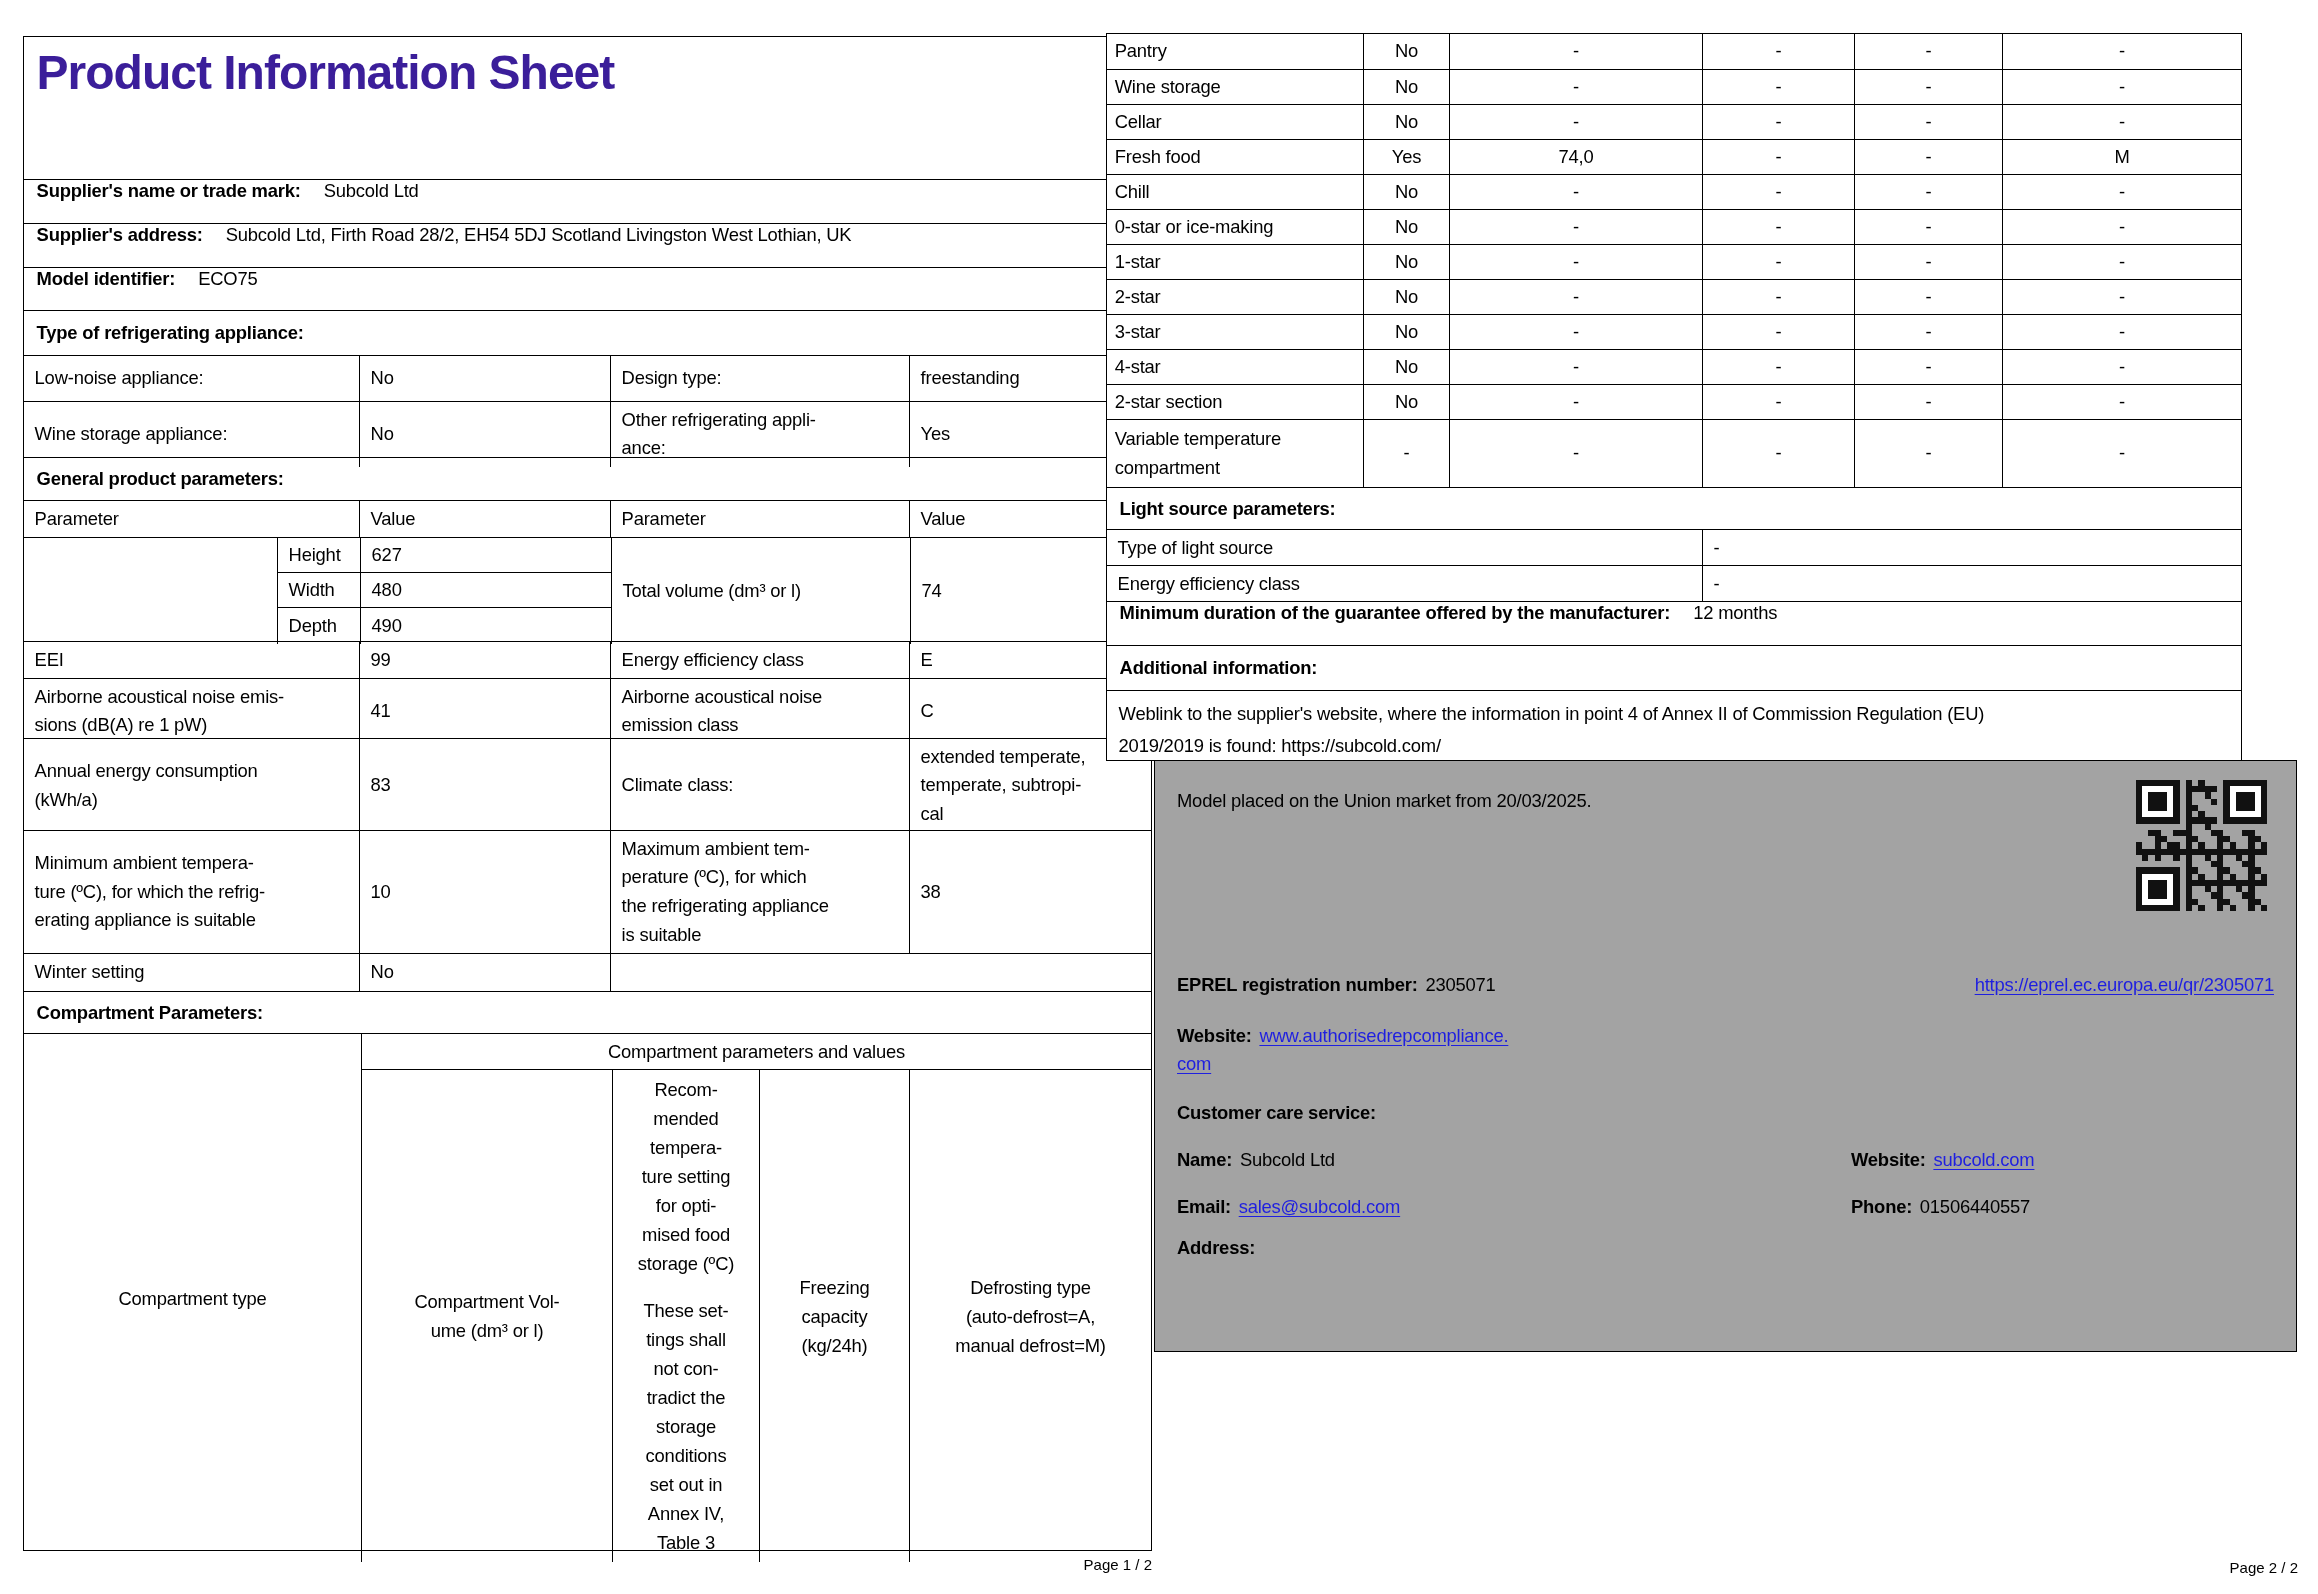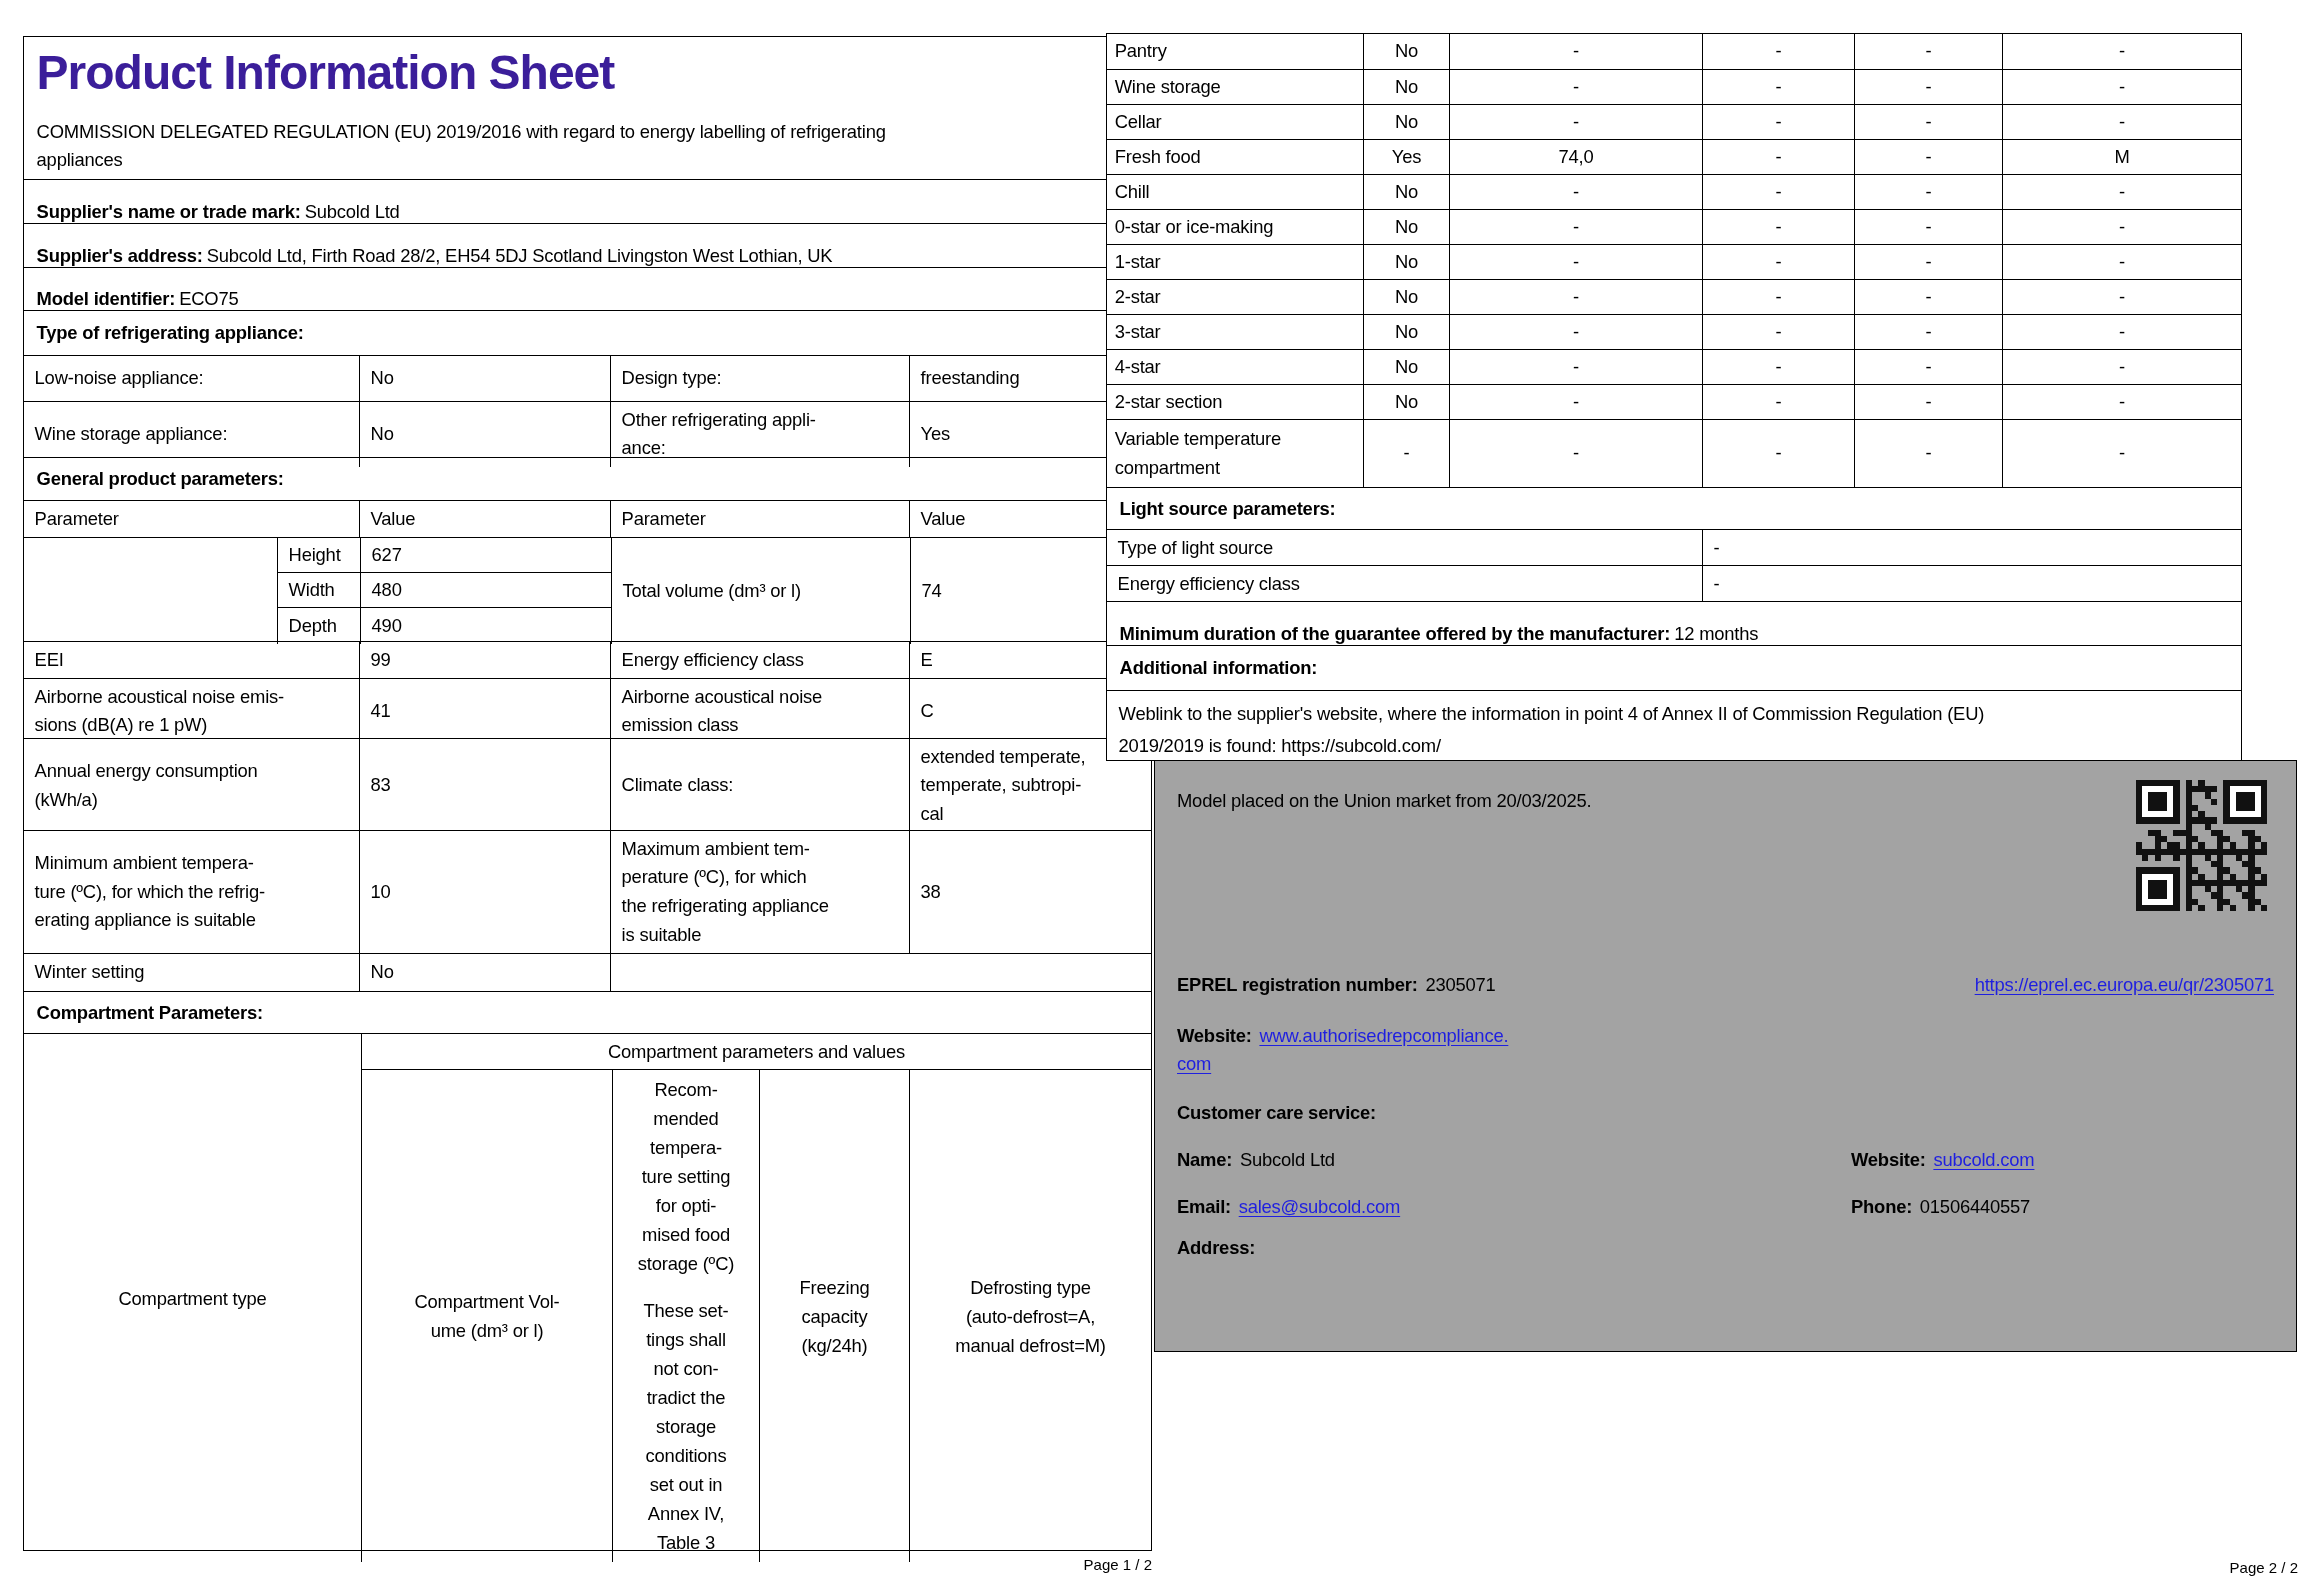--- a/index.html
+++ b/index.html
@@ -14,21 +14,21 @@
   .b{font-weight:bold}
   .link{color:var(--link-blue);text-decoration:underline;text-underline-offset:3.4px;cursor:pointer}
 
   
   .page1{position:absolute;left:23px;top:36px;width:1129px;height:1515px;border:1.9px solid var(--ink);display:flex;flex-direction:column;background:#fff}
   .row{border-top:1.9px solid var(--ink);flex:0 0 auto;display:flex;align-items:center}
   .row:first-child{border-top:none}
   .header-block{display:block;padding:9.7px 12.6px 0 12.6px}
   .doc-title{color:var(--title-purple);font-weight:bold;font-size:48px;letter-spacing:-1px;line-height:1.1}
   .doc-sub{margin-top:18.4px;font-size:18.4px;line-height:1.55}
-  .kv-row{padding:0 12.6px;gap:4px;align-items:flex-end}
+  .kv-row{padding:0 12.6px;gap:23px;align-items:flex-start}
   .head-row{padding:0 12.6px;font-weight:bold}
   .g4,.g3,.gdim{display:grid;width:100%;height:100%;align-items:stretch}
   .g4{grid-template-columns:335px 251px 299px 1fr}
   .g3{grid-template-columns:335px 251px 1fr}
   .cell{border-left:1.9px solid var(--ink);display:flex;align-items:center;padding:3.9px 10.6px;line-height:1.55}
   .cell.first{border-left:none}
   .rowwrap{display:block;padding:0}
   .gdim{grid-template-columns:253px 83px 251px 299px 1fr;grid-template-rows:34px 35px 1fr;height:100%}
   .gdim .cell{border-left:1.9px solid var(--ink)}
   .gdim .cell.first{border-left:none}
@@ -66,22 +66,20 @@
   .addr-lines{line-height:1.45}
   .inline-label{font-weight:bold;margin-right:7.7px}
 </style>
 </head>
 <body>
 
 <div class="page1">
 
   <div class="row h295 header-block">
     <div class="doc-title" data-bind="page1.title">Product Information Sheet</div>
-    <div class="doc-sub" data-bind="page1.regulation">COMMISSION DELEGATED REGULATION (EU) 2019/2016 with regard to energy labelling of refrigerating
-appliances</div>
   </div>
 
   <div class="row h92 kv-row">
     <span class="b" data-bind="page1.supplier_name_label">Supplier's name or trade mark:</span>
     <span data-bind="page1.supplier_name_value">Subcold Ltd</span>
   </div>
 
   <div class="row h92 kv-row">
     <span class="b" data-bind="page1.supplier_address_label">Supplier's address:</span>
     <span data-bind="page1.supplier_address_value">Subcold Ltd, Firth Road 28/2, EH54 5DJ Scotland Livingston West Lothian, UK</span>

